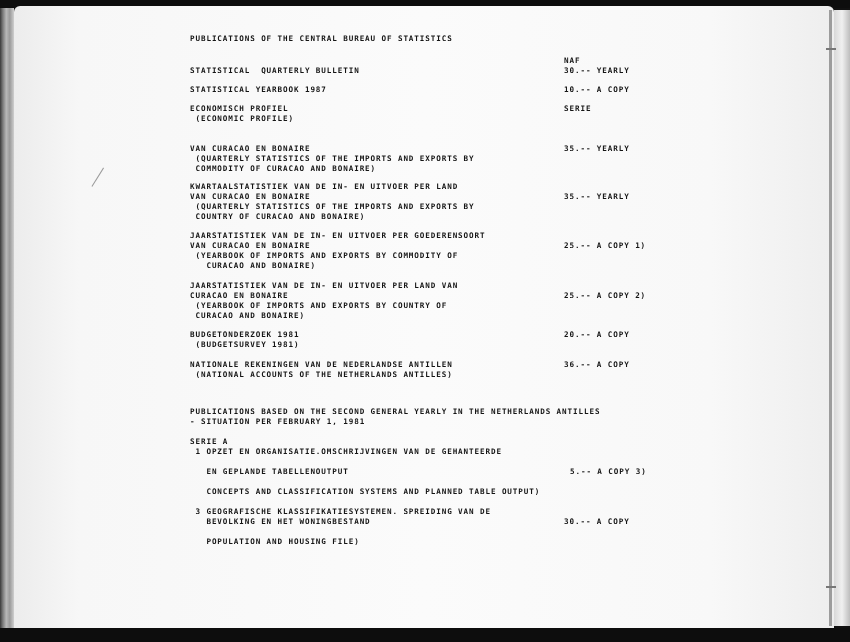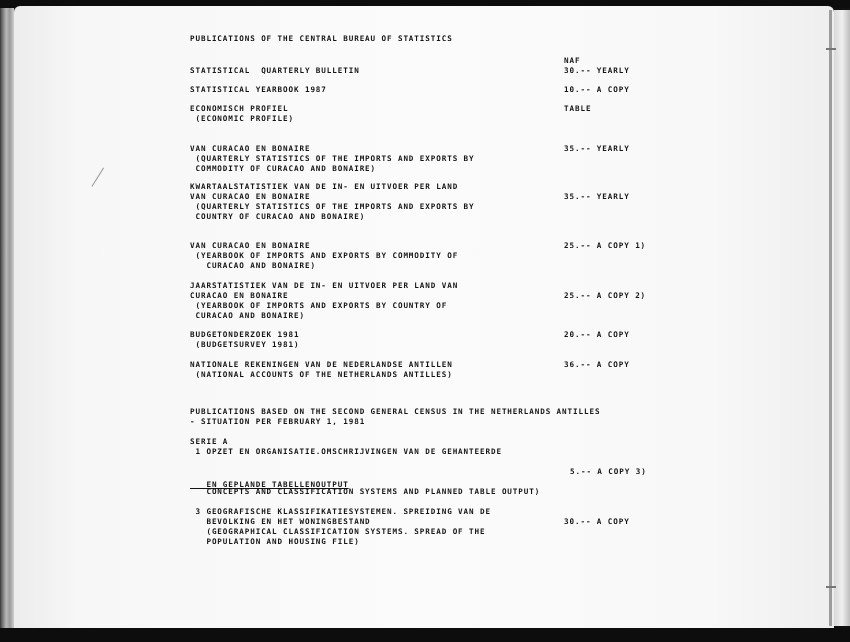--- a/index.html
+++ b/index.html
@@ -62,60 +62,60 @@
   <div class="price" style="left:564px; top:56px;">NAF</div>
 
   <div class="line" style="left:190px; top:66px;">STATISTICAL  QUARTERLY BULLETIN</div>
   <div class="price" style="left:564px; top:66px;text-align:center;">30.-- YEARLY</div>
 
   <div class="line" style="left:190px; top:85px;">STATISTICAL YEARBOOK 1987</div>
   <div class="price" style="left:564px; top:85px;">10.-- A COPY</div>
 
   <div class="line" style="left:190px; top:104px;">ECONOMISCH PROFIEL</div>
   <div class="line" style="left:190px; top:114px;"> (ECONOMIC PROFILE)</div>
-  <div class="price" style="left:564px; top:104px;">TABLE</div>
+  <div class="price" style="left:564px; top:104px;">SERIE</div>
 
   <div class="line" style="left:190px; top:144px;">VAN CURACAO EN BONAIRE</div>
   <div class="line" style="left:190px; top:154px;"> (QUARTERLY STATISTICS OF THE IMPORTS AND EXPORTS BY</div>
   <div class="line" style="left:190px; top:164px;"> COMMODITY OF CURACAO AND BONAIRE)</div>
   <div class="price" style="left:564px; top:144px;">35.-- YEARLY</div>
 
   <div class="line" style="left:190px; top:182px;">KWARTAALSTATISTIEK VAN DE IN- EN UITVOER PER LAND</div>
   <div class="line" style="left:190px; top:192px;">VAN CURACAO EN BONAIRE</div>
   <div class="line" style="left:190px; top:202px;"> (QUARTERLY STATISTICS OF THE IMPORTS AND EXPORTS BY</div>
   <div class="line" style="left:190px; top:212px;"> COUNTRY OF CURACAO AND BONAIRE)</div>
   <div class="price" style="left:564px; top:192px;">35.-- YEARLY</div>
 
+  <div class="line" style="left:190px; top:231px;">JAARSTATISTIEK VAN DE IN- EN UITVOER PER GOEDERENSOORT</div>
   <div class="line" style="left:190px; top:241px;">VAN CURACAO EN BONAIRE</div>
   <div class="line" style="left:190px; top:251px;"> (YEARBOOK OF IMPORTS AND EXPORTS BY COMMODITY OF</div>
   <div class="line" style="left:190px; top:261px;">   CURACAO AND BONAIRE)</div>
   <div class="price" style="left:564px; top:241px;">25.-- A COPY 1)</div>
 
   <div class="line" style="left:190px; top:281px;">JAARSTATISTIEK VAN DE IN- EN UITVOER PER LAND VAN</div>
   <div class="line" style="left:190px; top:291px;">CURACAO EN BONAIRE</div>
   <div class="line" style="left:190px; top:301px;"> (YEARBOOK OF IMPORTS AND EXPORTS BY COUNTRY OF</div>
   <div class="line" style="left:190px; top:311px;"> CURACAO AND BONAIRE)</div>
   <div class="price" style="left:564px; top:291px;">25.-- A COPY 2)</div>
 
   <div class="line" style="left:190px; top:330px;">BUDGETONDERZOEK 1981</div>
   <div class="line" style="left:190px; top:340px;"> (BUDGETSURVEY 1981)</div>
   <div class="price" style="left:564px; top:330px;">20.-- A COPY</div>
 
   <div class="line" style="left:190px; top:360px;">NATIONALE REKENINGEN VAN DE NEDERLANDSE ANTILLEN</div>
   <div class="line" style="left:190px; top:370px;"> (NATIONAL ACCOUNTS OF THE NETHERLANDS ANTILLES)</div>
   <div class="price" style="left:564px; top:360px;">36.-- A COPY</div>
 
-  <div class="line" style="left:190px; top:407px;">PUBLICATIONS BASED ON THE SECOND GENERAL CENSUS IN THE NETHERLANDS ANTILLES</div>
+  <div class="line" style="left:190px; top:407px;">PUBLICATIONS BASED ON THE SECOND GENERAL YEARLY IN THE NETHERLANDS ANTILLES</div>
   <div class="line" style="left:190px; top:417px;">- SITUATION PER FEBRUARY 1, 1981</div>
 
   <div class="line" style="left:190px; top:437px;">SERIE A</div>
 
   <div class="line" style="left:190px; top:447px;"> 1 OPZET EN ORGANISATIE.OMSCHRIJVINGEN VAN DE GEHANTEERDE</div>
-  <div class="line" style="left:190px; top:480px;text-decoration:underline;">   EN GEPLANDE TABELLENOUTPUT</div>
+  <div class="line" style="left:190px; top:467px;">   EN GEPLANDE TABELLENOUTPUT</div>
   <div class="line" style="left:190px; top:487px;">   CONCEPTS AND CLASSIFICATION SYSTEMS AND PLANNED TABLE OUTPUT)</div>
   <div class="price" style="left:570px; top:467px;">5.-- A COPY 3)</div>
 
   <div class="line" style="left:190px; top:507px;"> 3 GEOGRAFISCHE KLASSIFIKATIESYSTEMEN. SPREIDING VAN DE</div>
   <div class="line" style="left:190px; top:517px;">   BEVOLKING EN HET WONINGBESTAND</div>
-  <div class="line" style="left:190px; top:527px;">   (GEOGRAPHICAL CLASSIFICATION SYSTEMS. SPREAD OF THE</div>
   <div class="line" style="left:190px; top:537px;">   POPULATION AND HOUSING FILE)</div>
   <div class="price" style="left:564px; top:517px;">30.-- A COPY</div>
 </div>
 
 </body></html>

